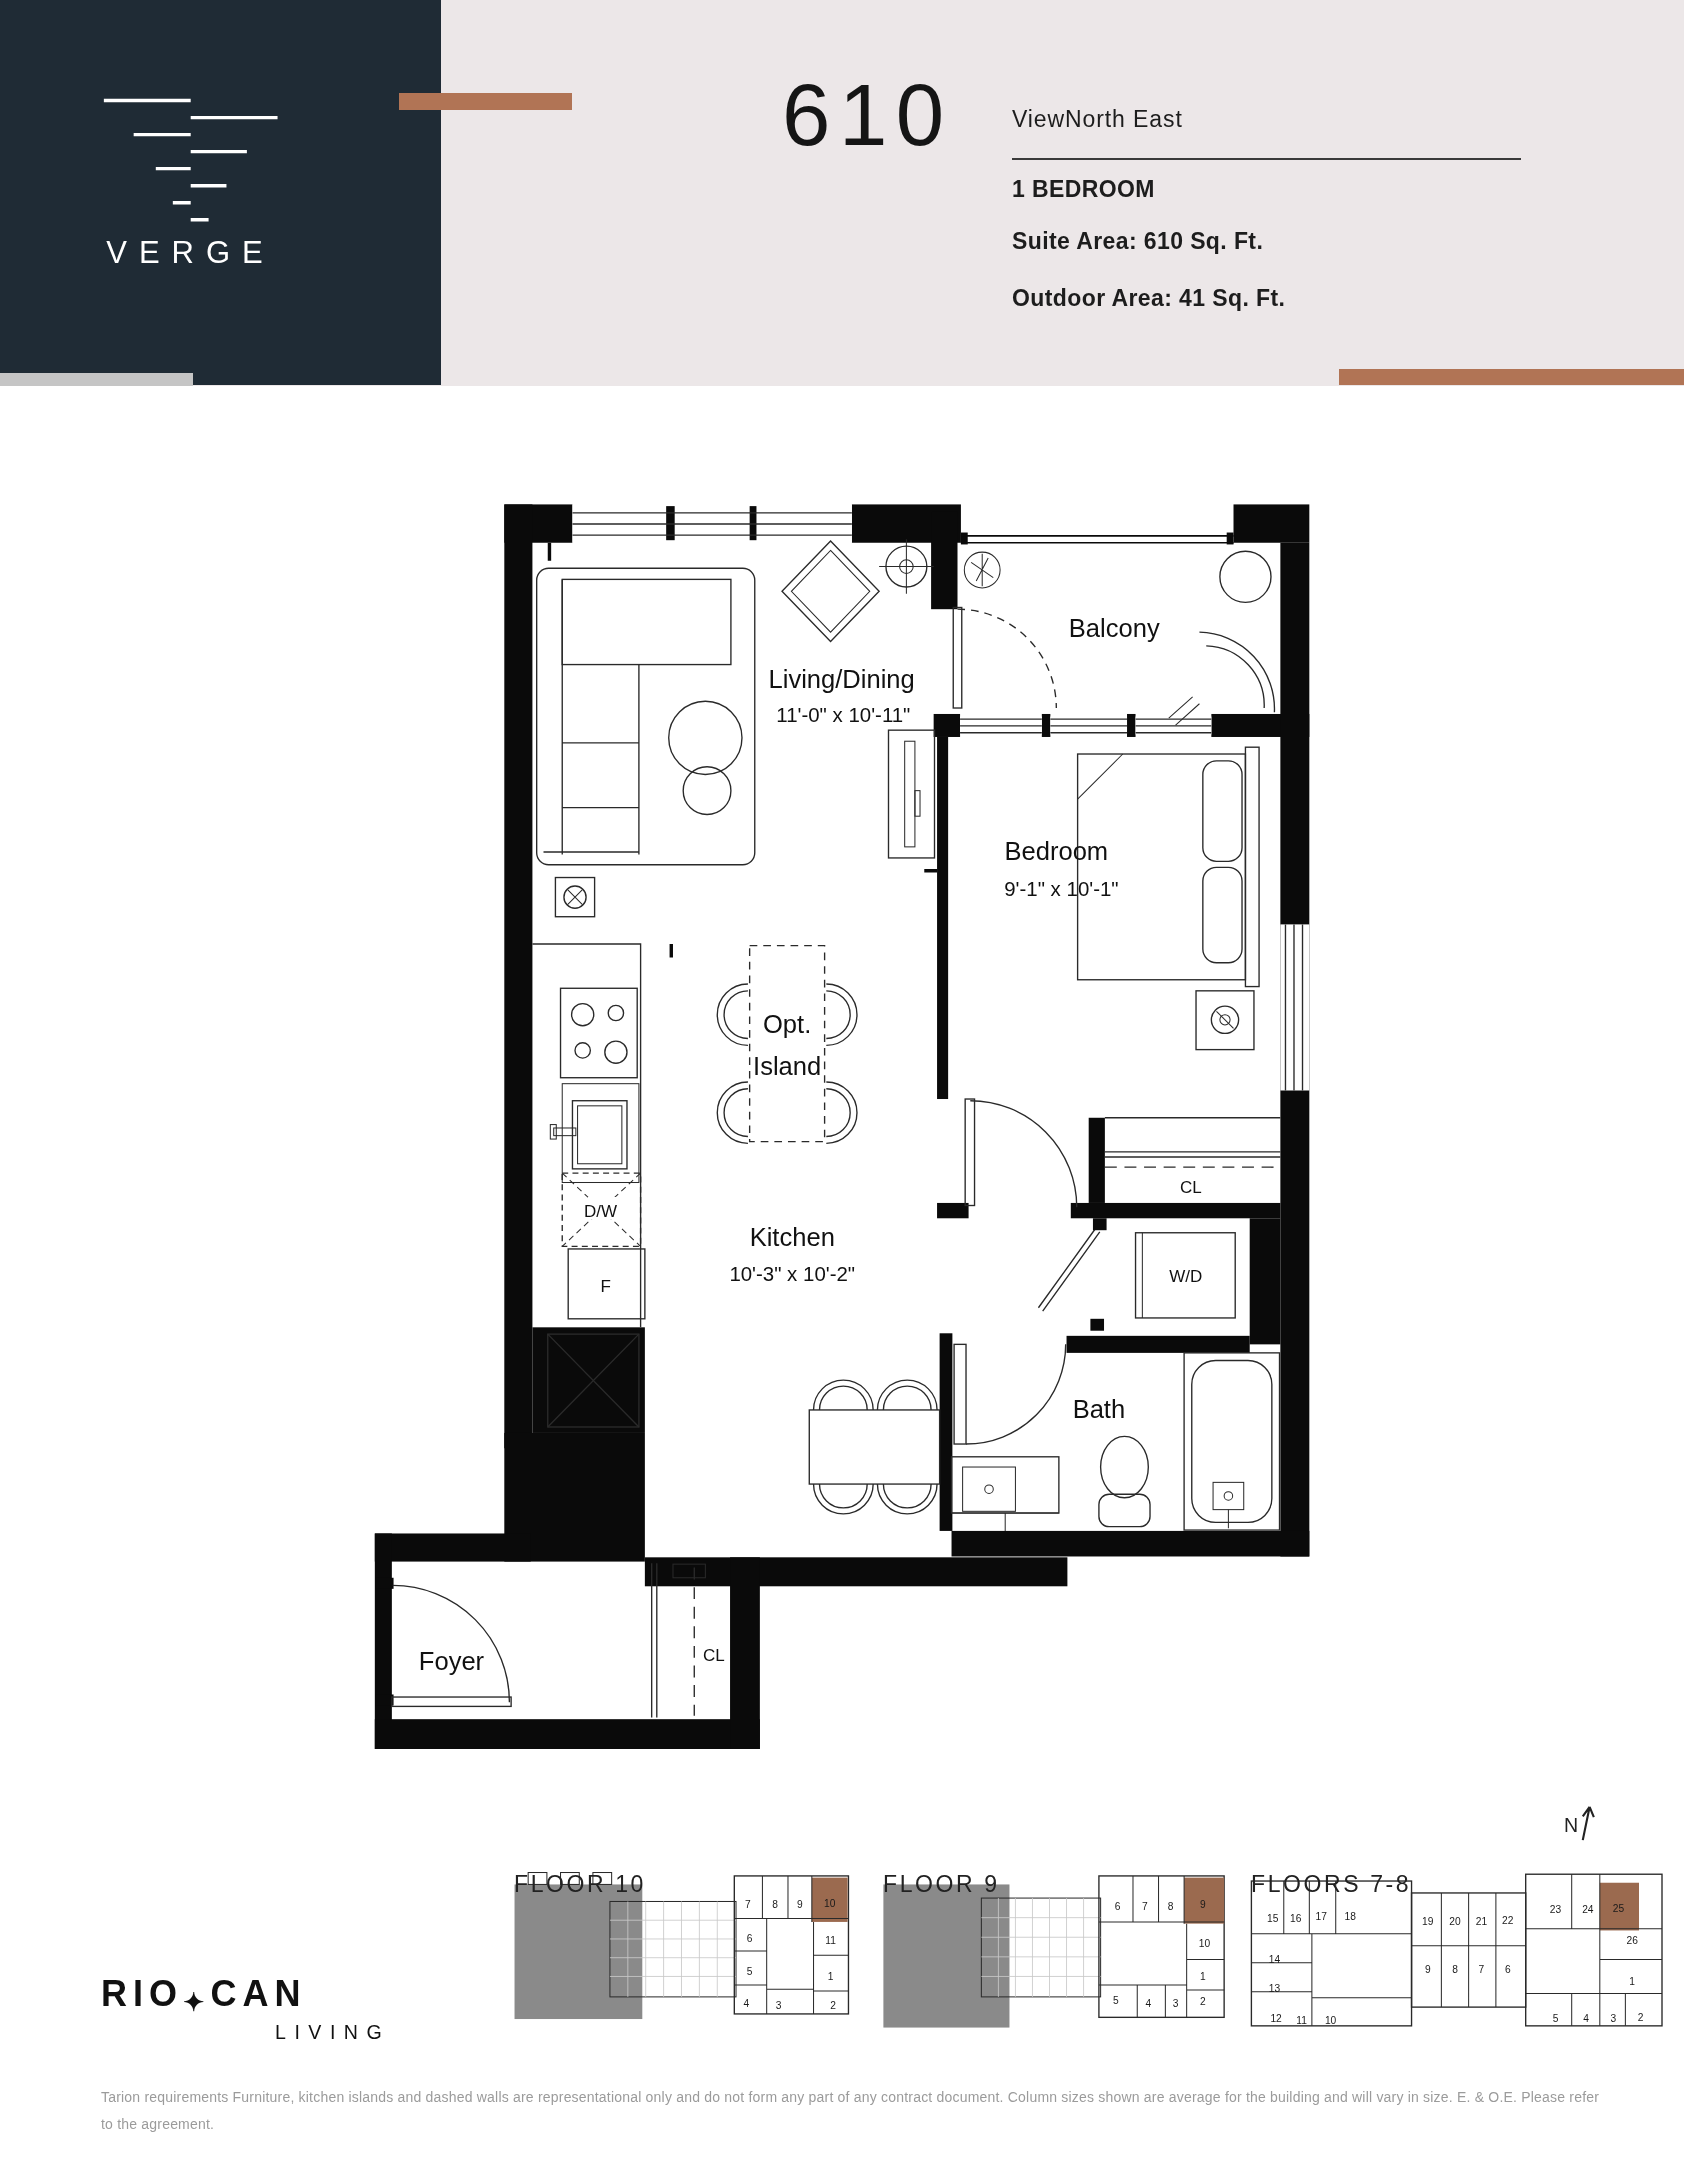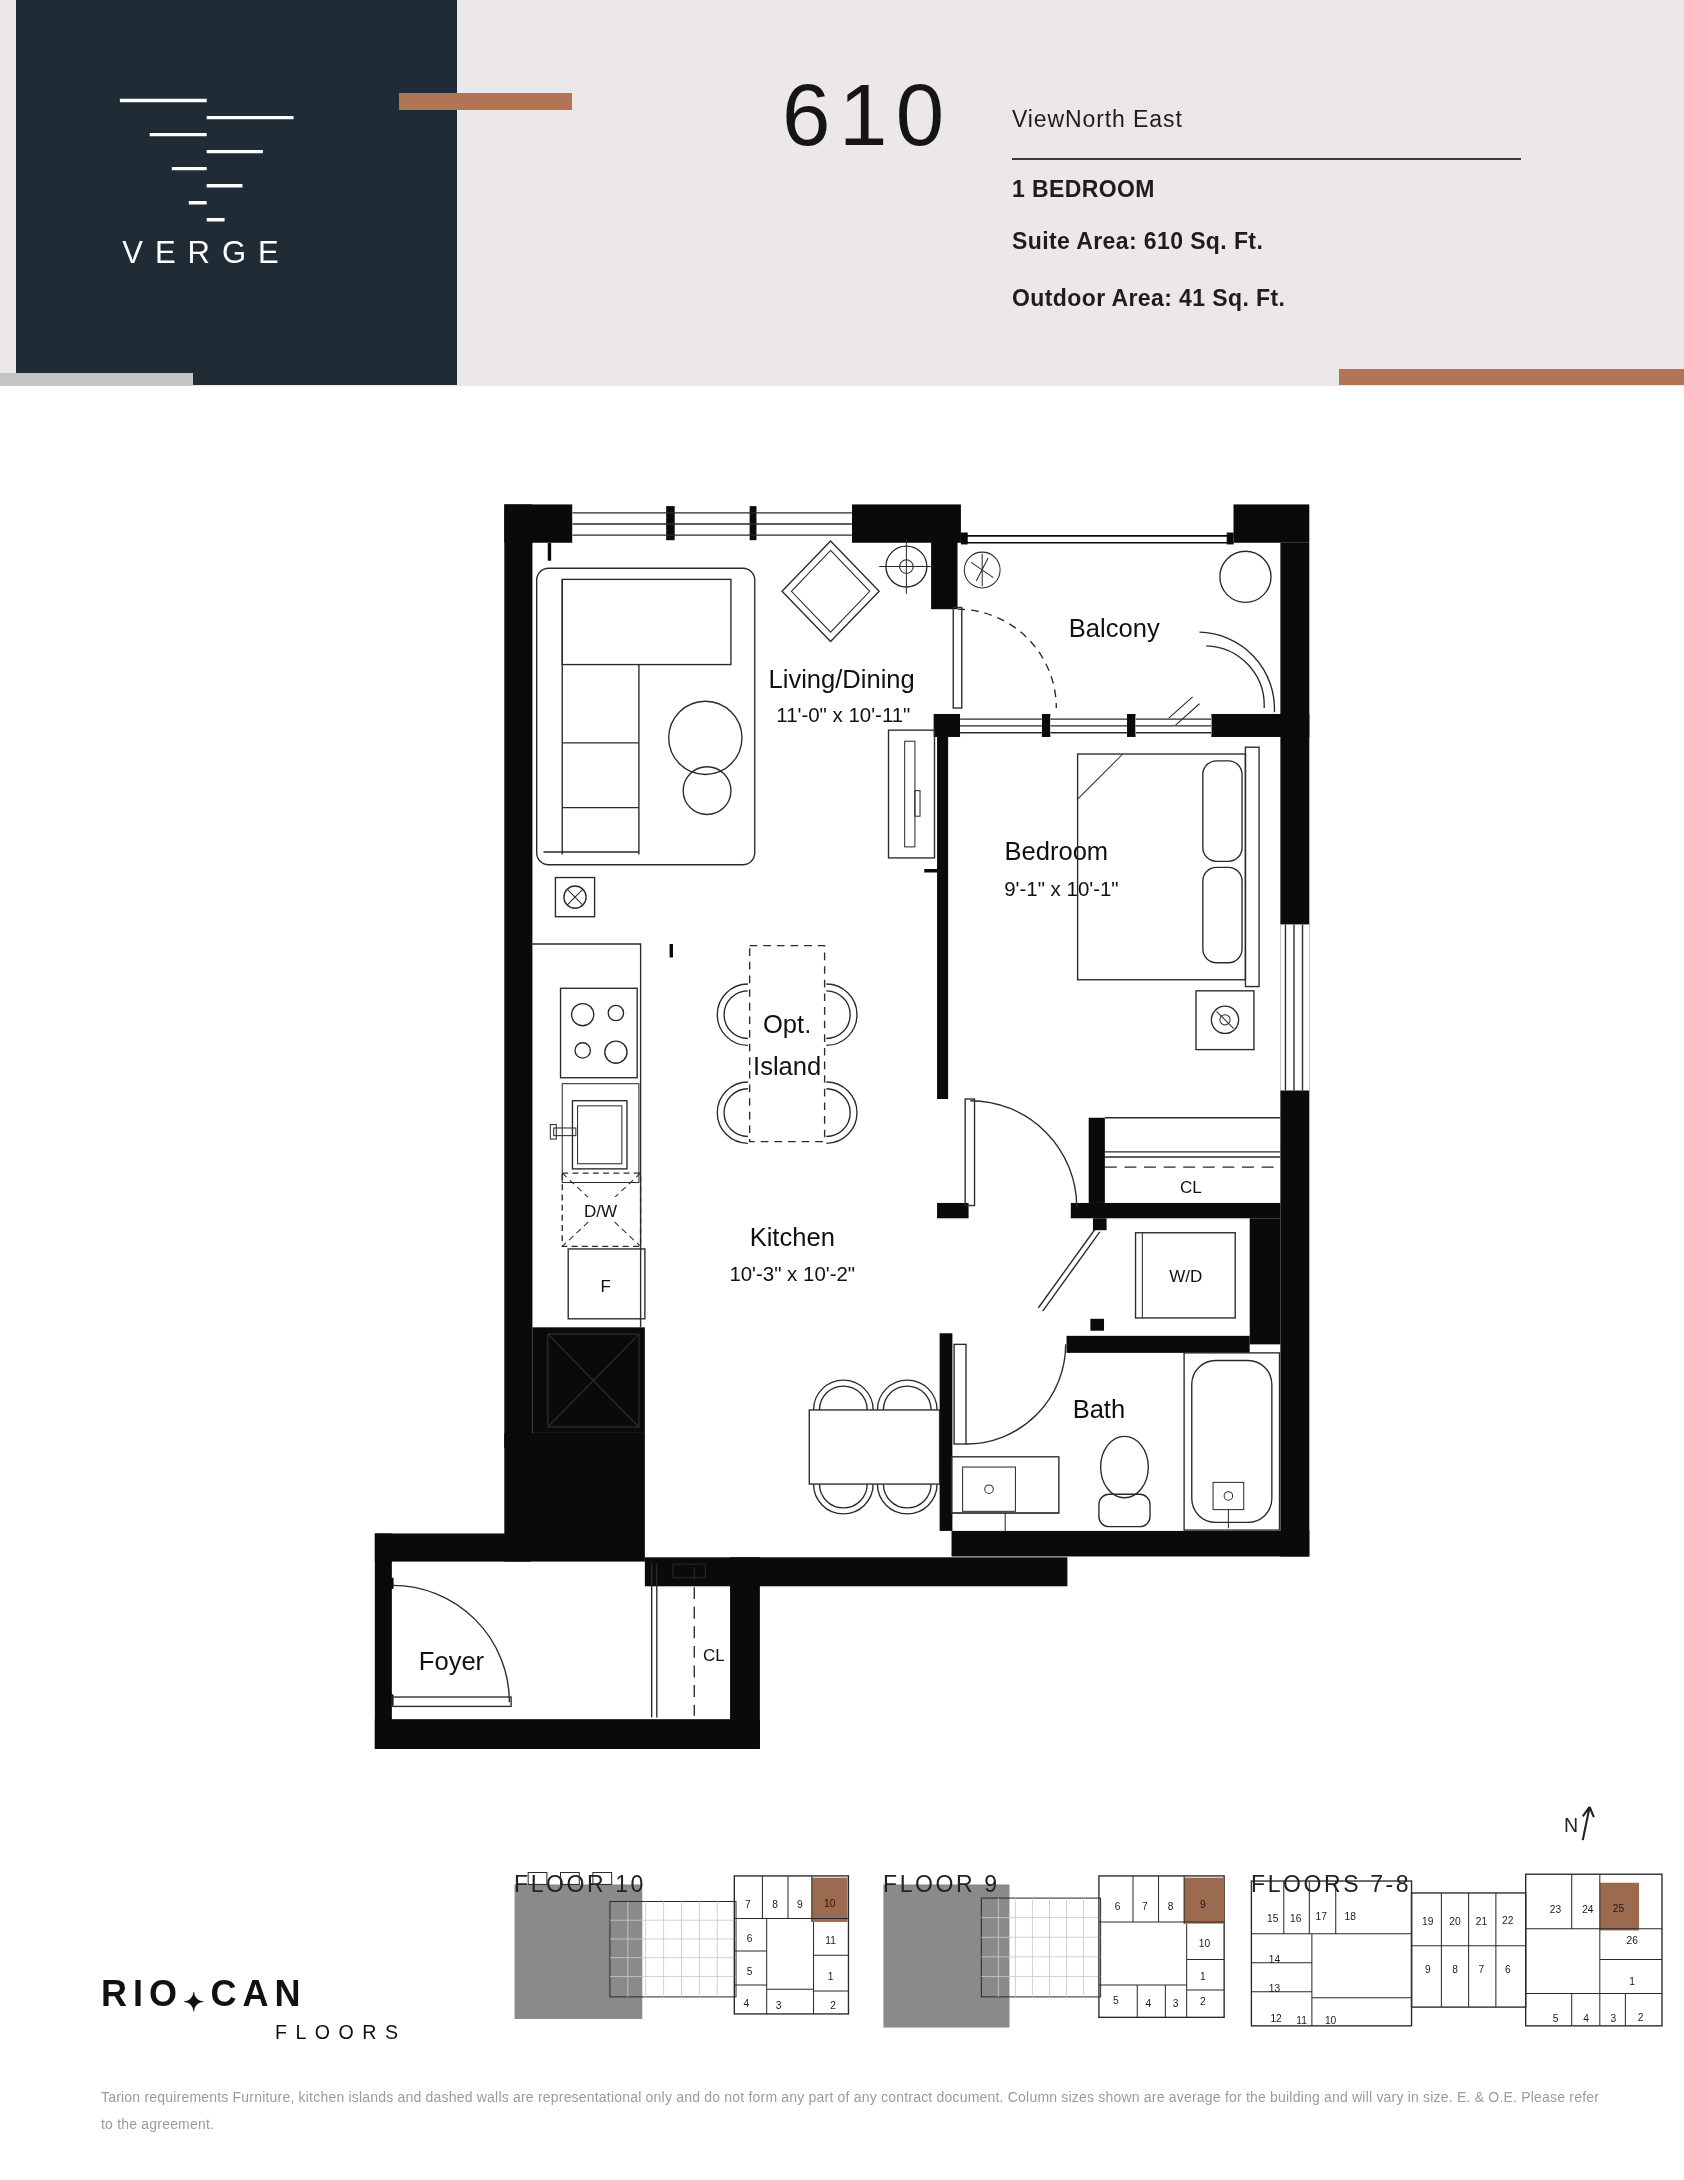--- a/index.html
+++ b/index.html
@@ -2,21 +2,21 @@
 <html style="--navy: #1f2b35; --copper: #b17455; --beige: #ece7e8; --hl: #9b6a4f; --gray: #8a8a8a;font-size:13.6px"><head>
 <meta charset="utf-8">
 <style>
   :root{ --navy:#1f2b35; --copper:#b17455; --beige:#ece7e8; --hl:#9b6a4f; --gray:#8a8a8a; }
   *{margin:0;padding:0;box-sizing:border-box;}
   body{background:#fff;font-family:"Liberation Sans",sans-serif;}
   .page{position:relative;width:1685px;height:2181px;background:#fff;overflow:hidden;}
   .plan-svg{position:absolute;left:0;top:0;width:1685px;height:2181px;}
   
   .band{position:absolute;left:0;top:0;width:1685px;height:386px;background:var(--beige);}
-  .navy{position:absolute;left:0;top:0;width:441px;height:385px;background:var(--navy);margin-left:16px;}
+  .navy{position:absolute;left:0;top:0;width:441px;height:385px;background:var(--navy);}
   .navy svg{position:absolute;left:0;top:0;}
   .verge-text{position:absolute;left:84px;top:235px;width:213px;text-align:center;color:#fff;
     font-size:31px;letter-spacing:12px;font-weight:300;}
   .copper-top{position:absolute;left:399px;top:93px;width:173px;height:17px;background:var(--copper);}
   .copper-right{position:absolute;left:1339px;top:369px;width:346px;height:16px;background:var(--copper);}
   .gray-strip{position:absolute;left:0;top:373px;width:193px;height:12.8px;background:#c5c5c5;}
   .unit-number{position:absolute;left:782px;top:65px;font-size:87px;letter-spacing:8.5px;color:#151515;}
   .view-row{position:absolute;left:1012px;top:106px;width:509px;display:flex;
     font-size:23px;color:#1d1d1d;letter-spacing:0.9px;}
   .rule{position:absolute;left:1012px;top:158px;width:509px;height:1.7px;background:#3a3a3a;}
@@ -399,21 +399,21 @@
   <div class="kp-title" style="left:883px;">FLOOR 9</div>
   <div class="kp-title" style="left:1251px;">FLOORS 7-8</div>
   <div class="north">N</div>
 
   <div class="riocan">
     <div class="l1">
       <span>RIO</span>
         <span class="leaf">✦</span>
         <span>CAN</span>
     </div>
-    <div class="l2">FLOORS</div>
+    <div class="l2">LIVING</div>
   </div>
 
   <div class="disclaimer">
     <div>Tarion requirements Furniture, kitchen islands and dashed walls are representational only and do not form any part of any contract document.  Column sizes shown are average for the building and will vary in size. E. &amp; O.E. Please refer to the agreement.</div>
   </div>
 
 </div>
 
 
 </body></html>

